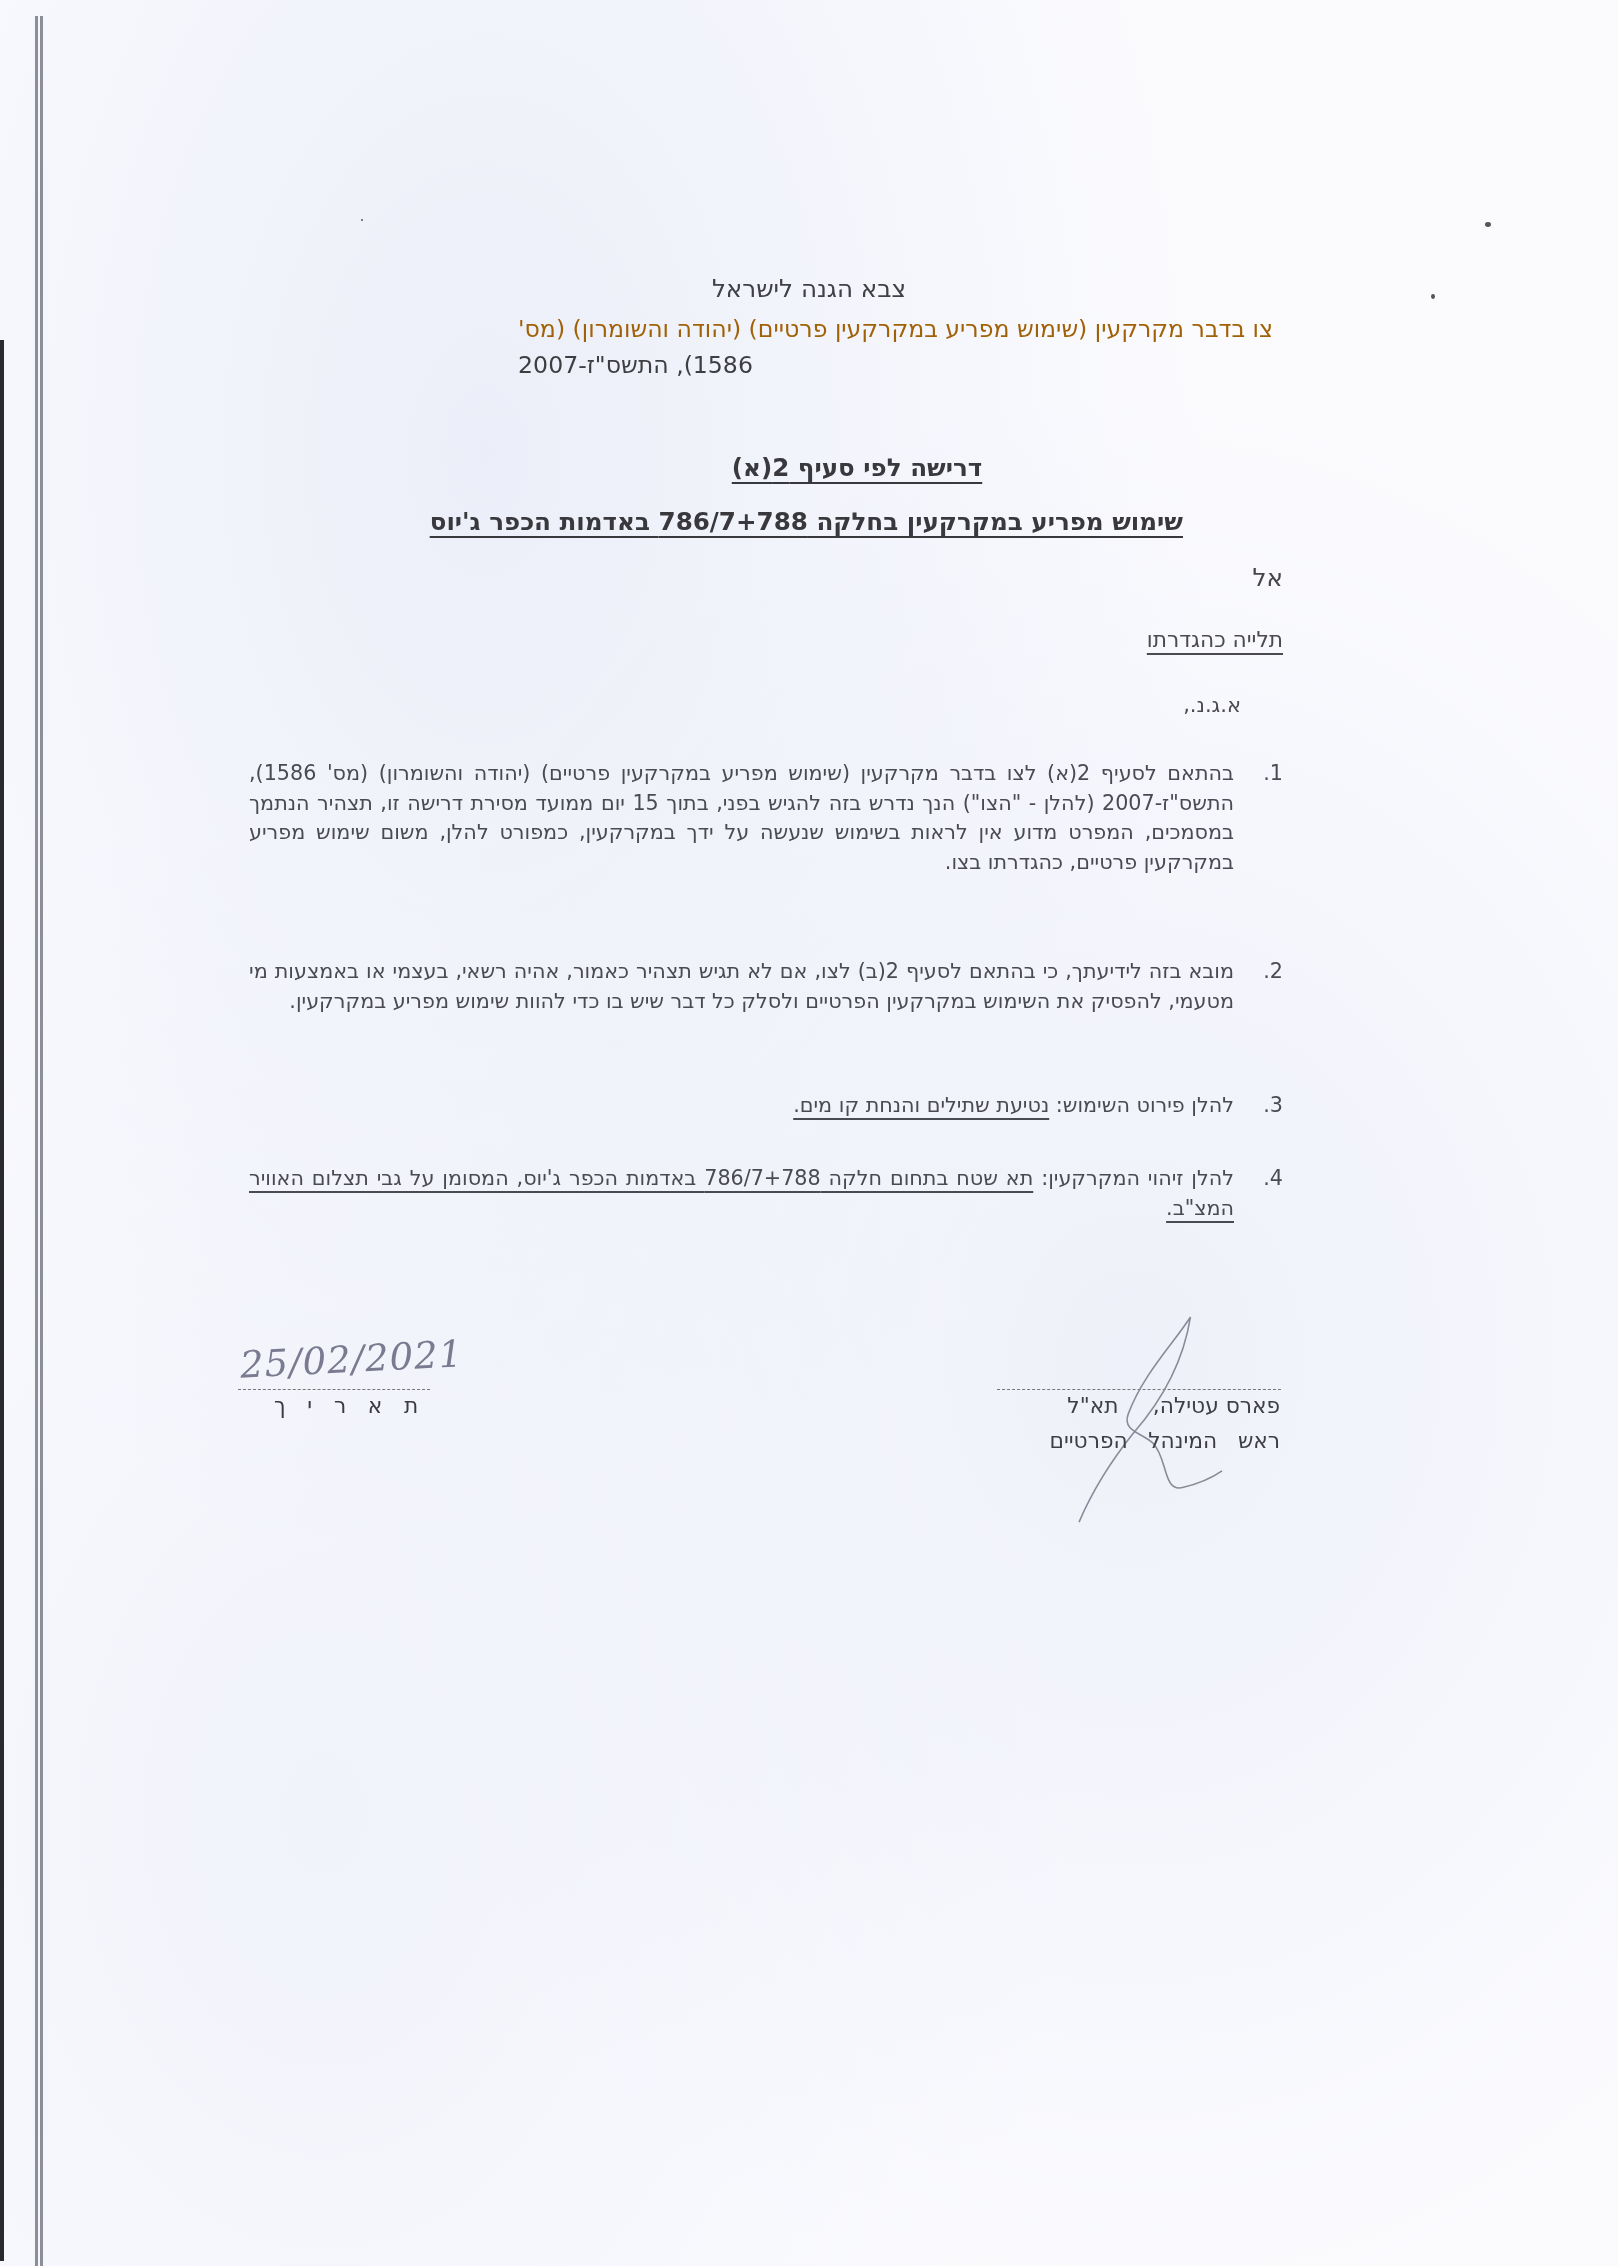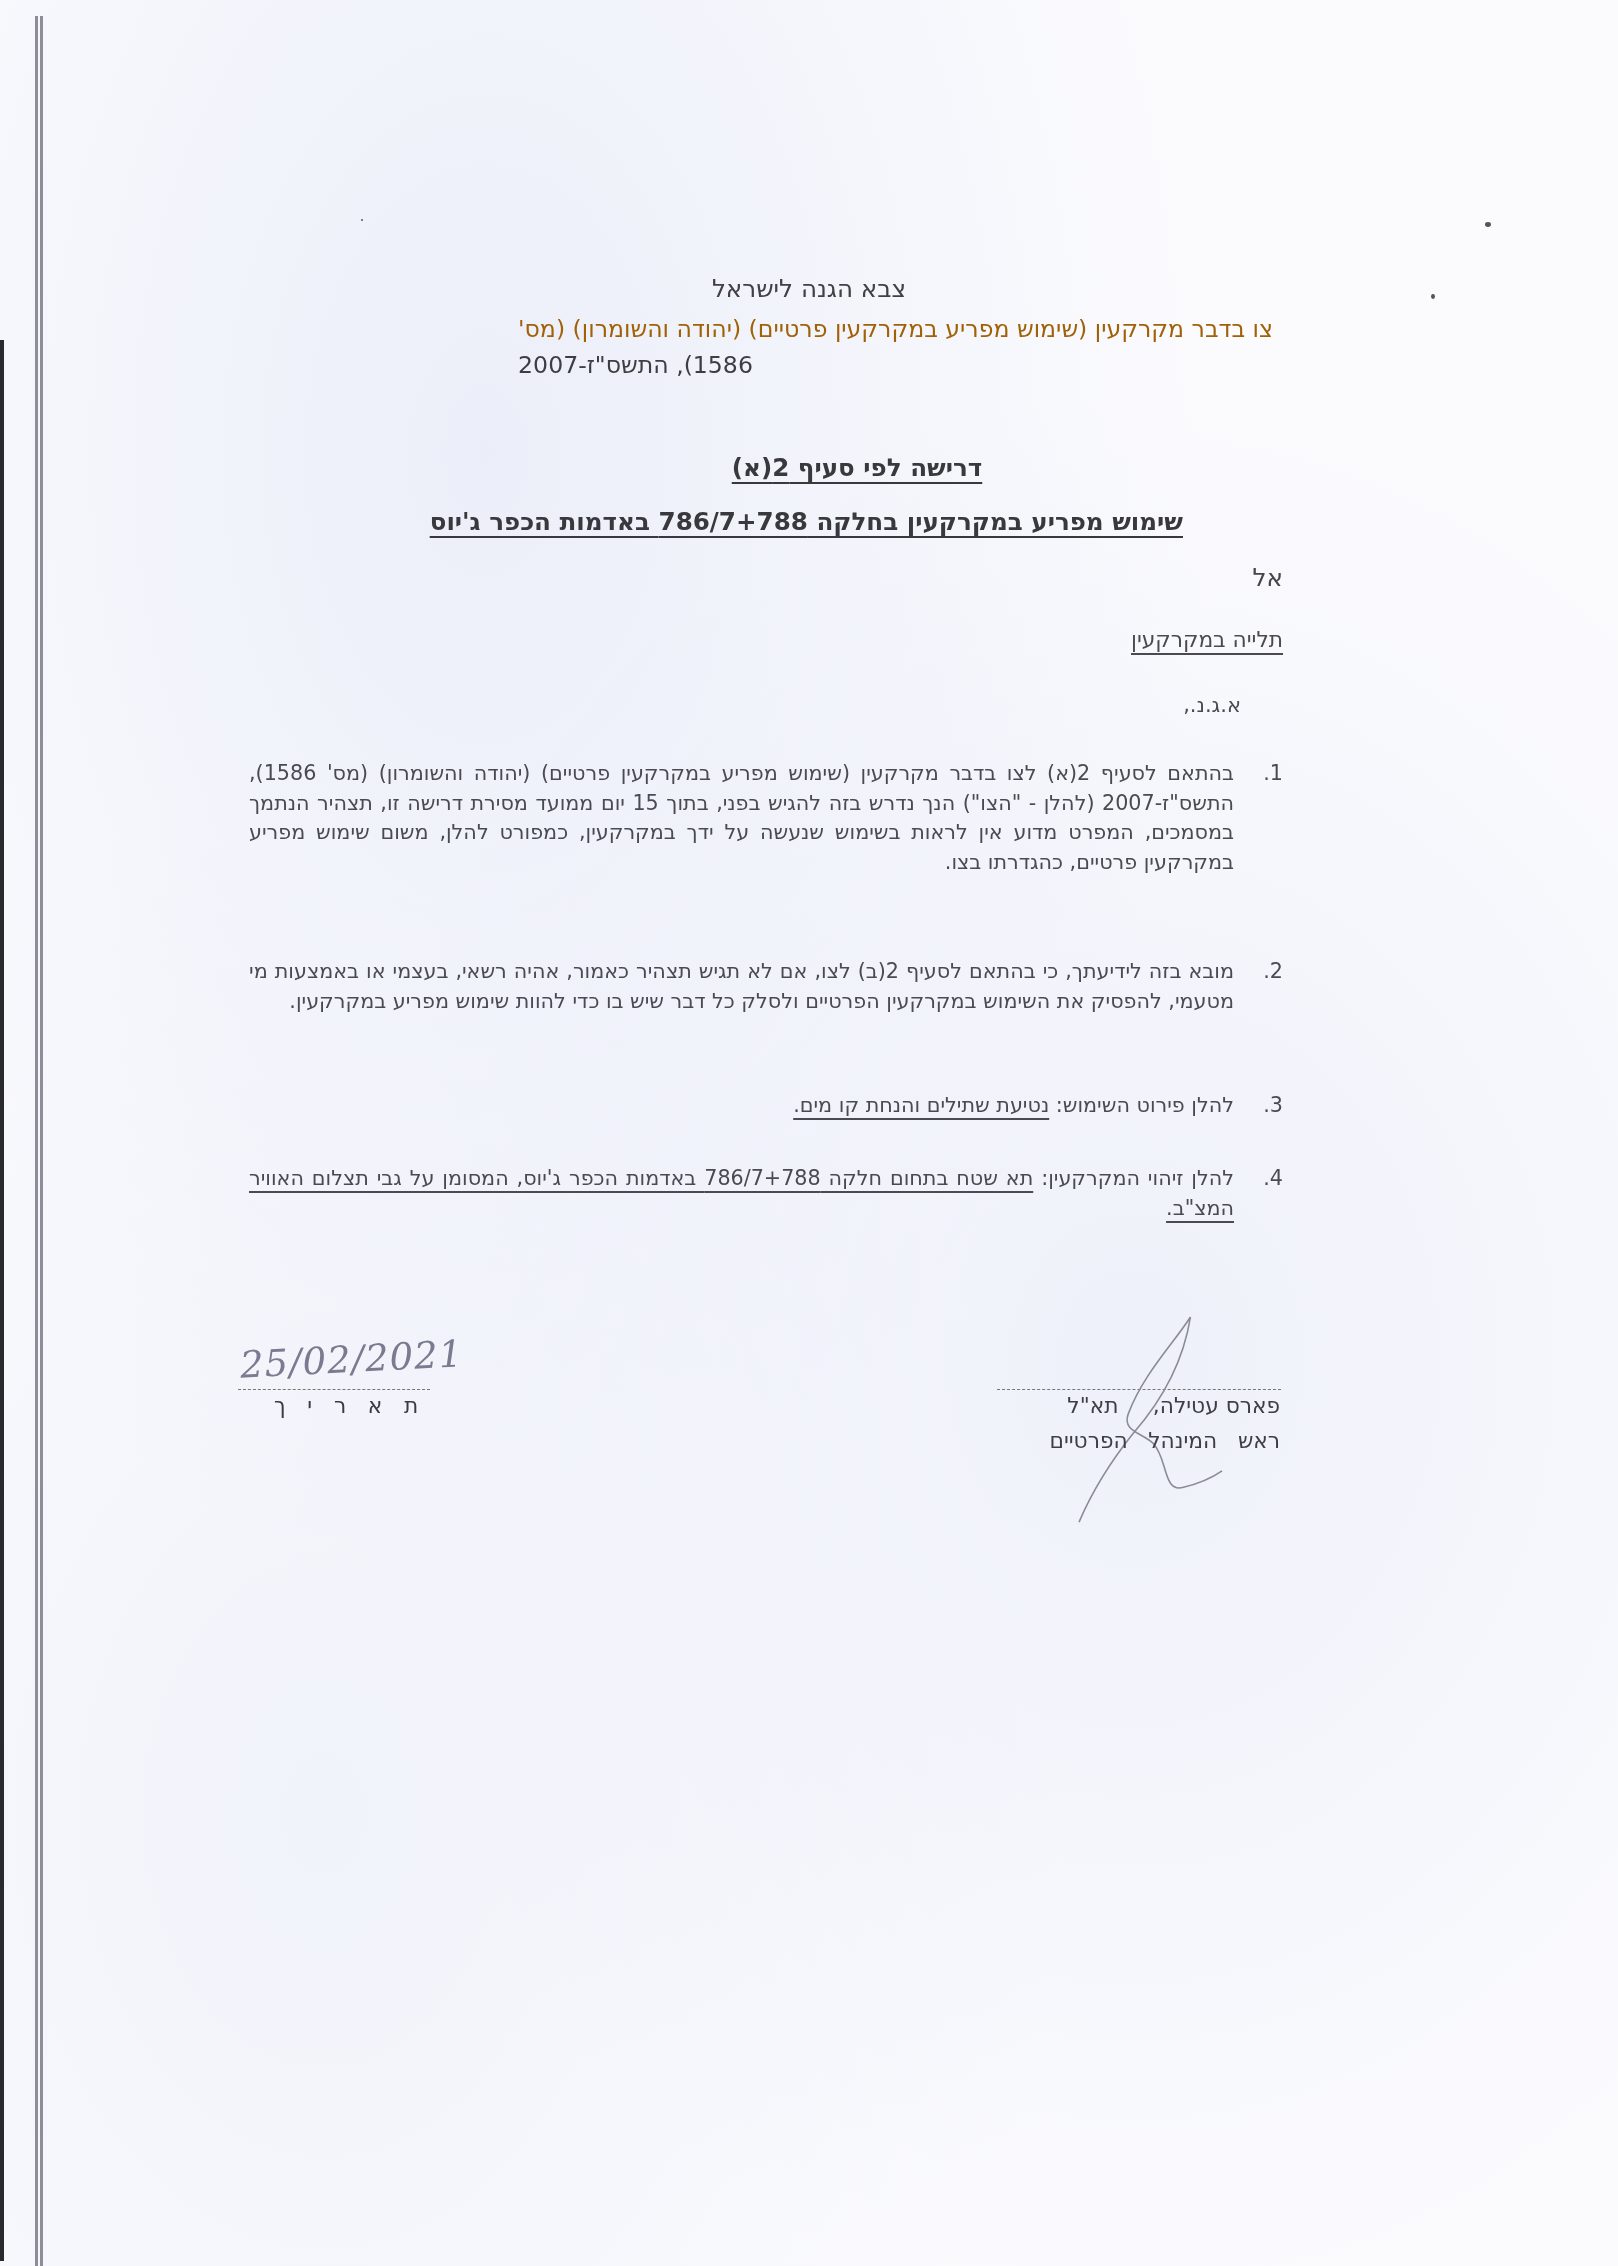--- a/index.html
+++ b/index.html
@@ -75,21 +75,21 @@
 <div class="speck" style="left:361px;top:219px;width:2px;height:2px;"></div>
 
 <div class="t title-org">צבא הגנה לישראל</div>
 <div class="t law-1">צו בדבר מקרקעין (שימוש מפריע במקרקעין פרטיים) (יהודה והשומרון) (מס'</div>
 <div class="t law-2">1586), התשס"ז-2007</div>
 
 <div class="t head-1 u">דרישה לפי סעיף 2(א)</div>
 <div class="t head-2 u">שימוש מפריע במקרקעין בחלקה 786/7+788 באדמות הכפר ג'יוס</div>
 
 <div class="t to">אל</div>
-<div class="t recipient u">תלייה במקרקעין</div>
+<div class="t recipient u">תלייה כהגדרתו</div>
 <div class="t initials">א.ג.נ.,</div>
 
 <div class="para p1">
   <span class="num">1.</span>
   <span class="body">בהתאם לסעיף 2(א) לצו בדבר מקרקעין (שימוש מפריע במקרקעין פרטיים) (יהודה והשומרון) (מס' 1586), התשס"ז-2007 (להלן - "הצו") הנך נדרש בזה להגיש בפני, בתוך 15 יום ממועד מסירת דרישה זו, תצהיר הנתמך במסמכים, המפרט מדוע אין לראות בשימוש שנעשה על ידך במקרקעין, כמפורט להלן, משום שימוש מפריע במקרקעין פרטיים, כהגדרתו בצו.</span>
 </div>
 
 <div class="para p2">
   <span class="num">2.</span>
   <span class="body">מובא בזה לידיעתך, כי בהתאם לסעיף 2(ב) לצו, אם לא תגיש תצהיר כאמור, אהיה רשאי, בעצמי או באמצעות מי מטעמי, להפסיק את השימוש במקרקעין הפרטיים ולסלק כל דבר שיש בו כדי להוות שימוש מפריע במקרקעין.</span>

